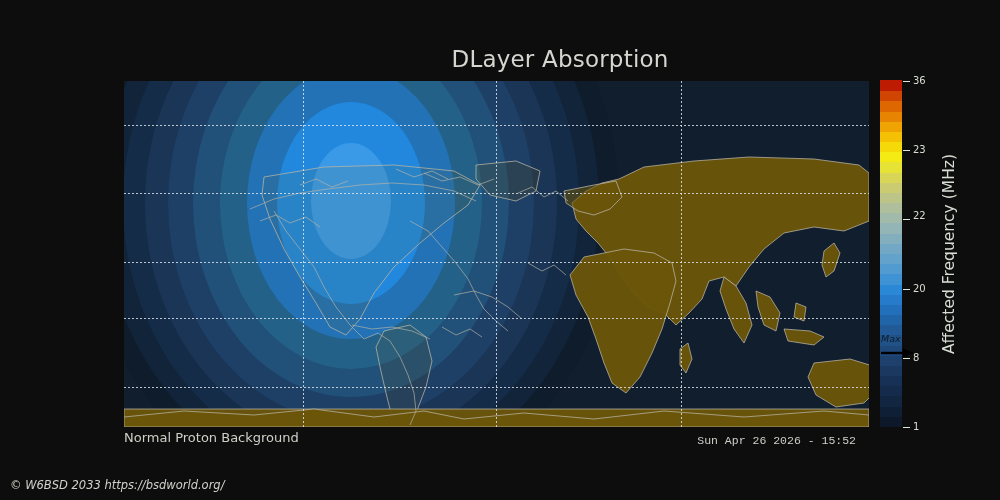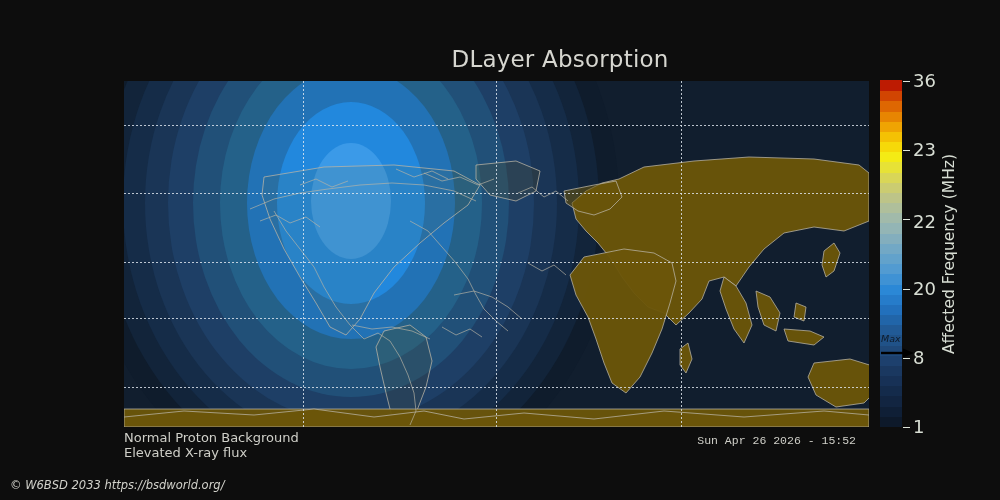--- a/index.html
+++ b/index.html
@@ -93,21 +93,21 @@
   .cbar-tick {
     position: absolute;
     left: 23px;
     width: 7px;
     height: 1px;
     background: #dfe6dc;
   }
   .cbar-label {
     position: absolute;
     left: 33px;
-    font-size: 18px;
+    font-size: 10px;
     color: #d8ded4;
     line-height: 1;
     transform: translateY(-50%);
     white-space: nowrap;
   }
   #cbar-axis-label {
     position: absolute;
     left: 938px;
     top: 81px;
     height: 346px;
@@ -336,35 +336,34 @@
       <div class="cbar-seg" style="bottom: 335.824px; height: 11px; background: rgb(189, 27, 2);"></div>
     </div>
   <div id="colorbar-ticks">
       <div class="cbar-tick" style="top: 346px;"></div>
       <div class="cbar-label" style="top: 346px;">1</div>
       <div class="cbar-tick" style="top: 276.8px;"></div>
       <div class="cbar-label" style="top: 276.8px;">8</div>
       <div class="cbar-tick" style="top: 207.6px;"></div>
       <div class="cbar-label" style="top: 207.6px;">20</div>
       <div class="cbar-tick" style="top: 138.4px;"></div>
-      <div class="cbar-label" style="top: 141px;">22</div>
+      <div class="cbar-label" style="top: 135px;">22</div>
       <div class="cbar-tick" style="top: 69.2px;"></div>
       <div class="cbar-label" style="top: 69.2px;">23</div>
       <div class="cbar-tick" style="top: 0px;"></div>
       <div class="cbar-label" style="top: 0px;">36</div>
     </div>
 </div>
 <div id="cbar-axis-label">Affected Frequency (MHz)</div>
 
 <div id="max-marker" style="top: 333.937px; font-style: italic;">
   <div id="max-marker-label">Max</div>
   <svg id="max-marker-arrow" width="34" height="10" viewBox="0 0 34 10">
     <line x1="0" y1="5" x2="24" y2="5" stroke="#000000" stroke-width="2.4"></line>
     <polygon points="22,0.5 33,5 22,9.5" fill="#000000"></polygon>
   </svg>
 </div>
 
 <div id="notes-block">
   <div>Normal Proton Background</div>
-  <div>Elevated X-ray flux</div>
 </div>
 <div id="timestamp">Sun Apr 26 2026 - 15:52</div>
 <div id="copyright">© W6BSD 2033 https://bsdworld.org/</div>
 
 </body></html>

